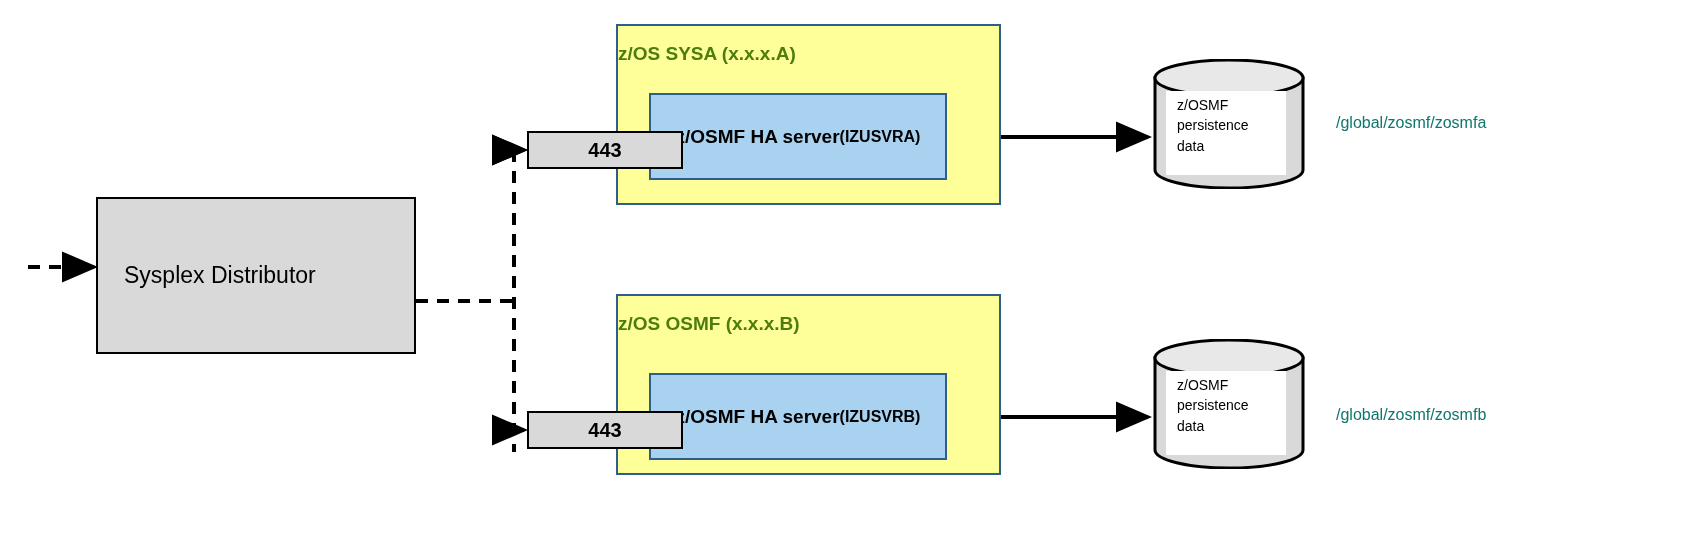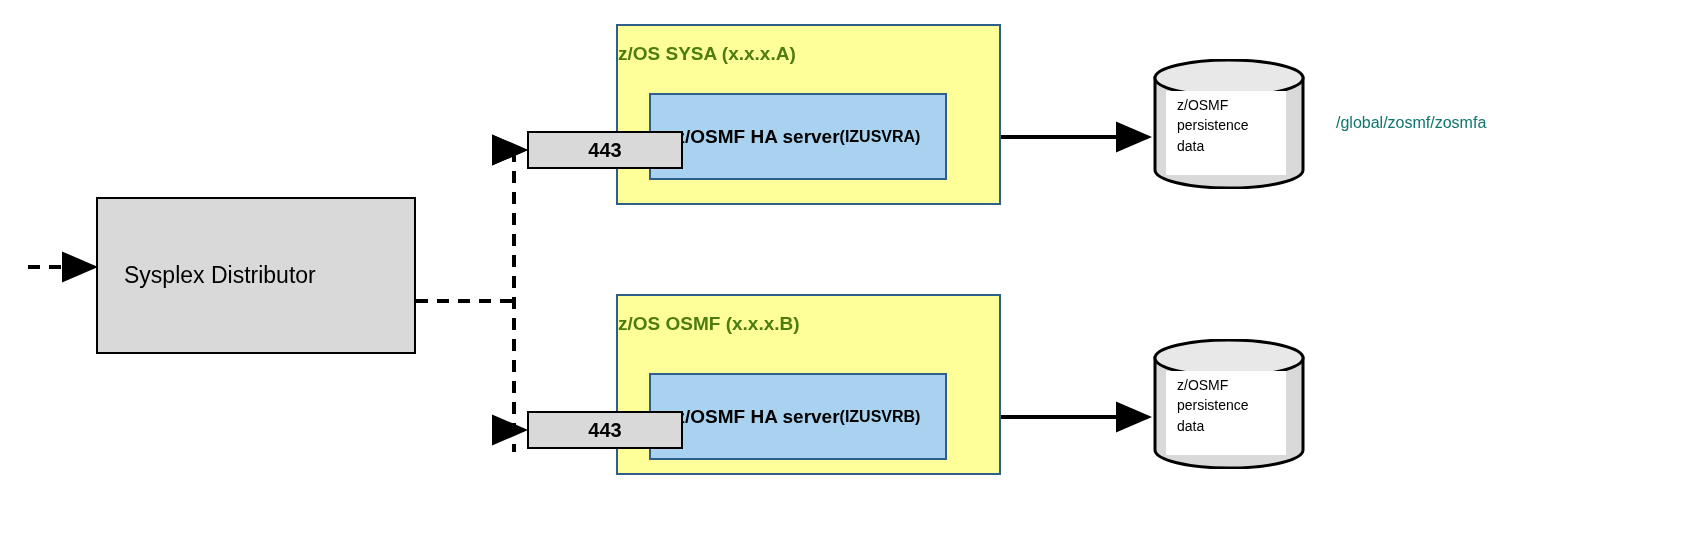--- a/index.html
+++ b/index.html
@@ -225,14 +225,15 @@
       <path d="M3,19 L3,111 A74,18 0 0 0 151,111 L151,19 Z" fill="#d9d9d9" stroke="#000000" stroke-width="3"></path>
       <ellipse cx="77" cy="19" rx="74" ry="18" fill="#e8e8e8" stroke="#000000" stroke-width="3"></ellipse>
     </svg>
     <div class="db-label">
       <div>z/OSMF</div>
       <div>persistence</div>
       <div>data</div>
     </div>
   </div>
 
+  <div class="node path-label path-b">/global/zosmf/zosmfb</div>
 
 </div>
 
 </body></html>

